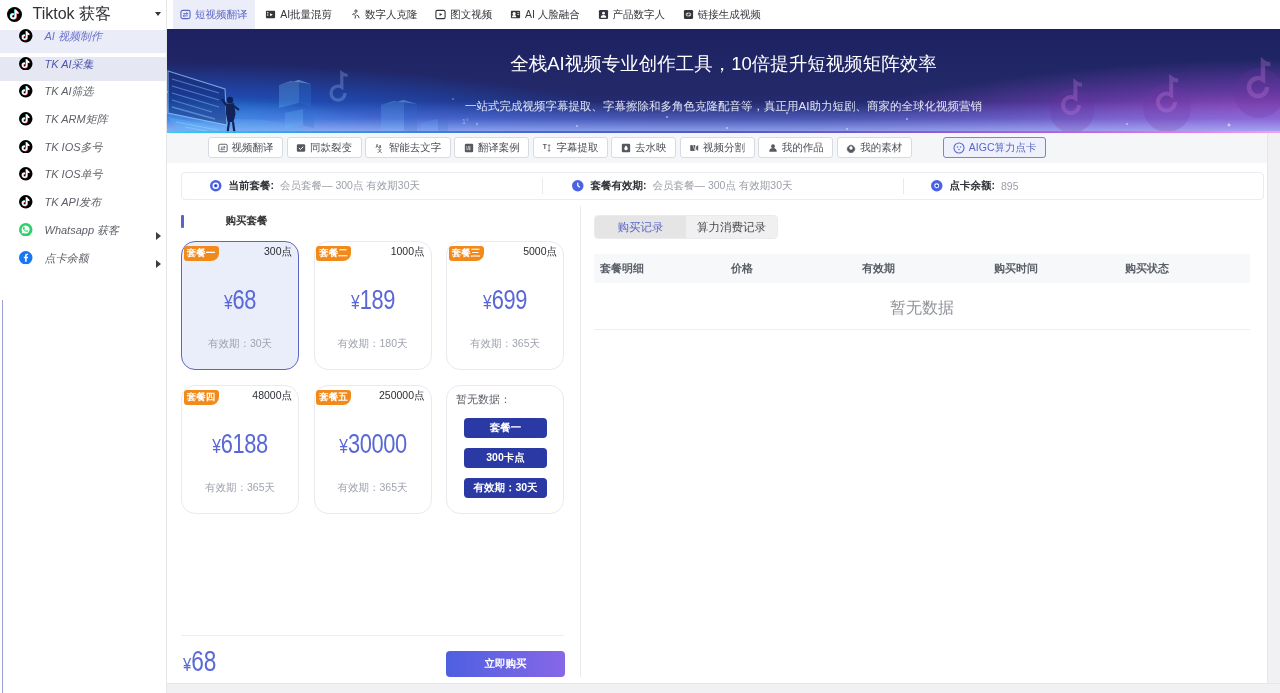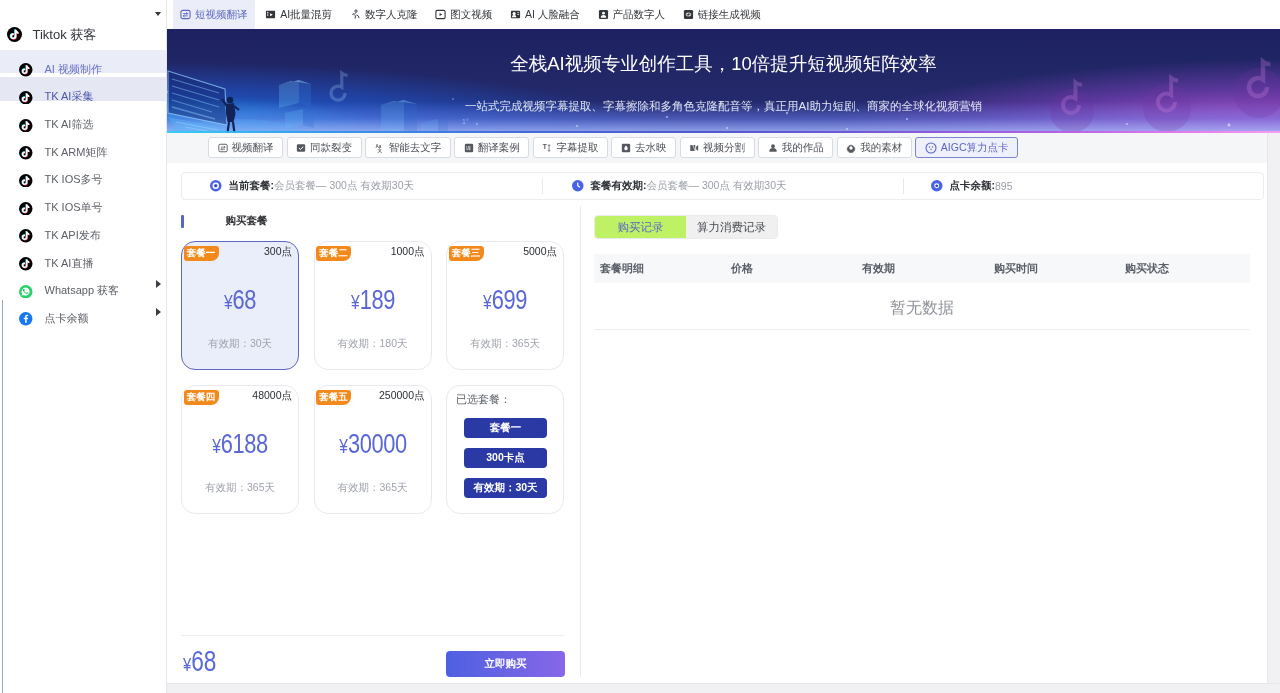--- a/index.html
+++ b/index.html
@@ -2,25 +2,25 @@
 <html><head><meta charset="utf-8">
 <style>
 *{margin:0;padding:0;box-sizing:border-box;}
 html,body{width:1280px;height:693px;overflow:hidden;background:#fff;
  font-family:"Liberation Sans",sans-serif;-webkit-font-smoothing:antialiased;}
 .abs{position:absolute;}
 #app{position:relative;width:1280px;height:693px;}
 
 
 #side{position:absolute;left:0;top:0;width:167px;height:693px;background:#fff;border-right:1px solid #e4e6ea;z-index:5;}
-#side .hdr{height:29px;display:flex;align-items:center;font-size:13px;color:#303338;margin-top:20px;}
+#side .hdr{height:29px;display:flex;align-items:center;font-size:16px;color:#303338;}
 #side .hdr .tklogo{margin-left:7px;}
 #side .hdr .t{margin-left:10.5px;}
 #side .hdr .caret{position:absolute;left:155px;top:12px;width:0;height:0;border-left:3.8px solid transparent;border-right:3.8px solid transparent;border-top:4.8px solid #33363b;}
-.mi{height:27.7px;display:flex;align-items:flex-end;font-size:11px;color:#5d6066;position:relative;}
+.mi{height:27.7px;display:flex;align-items:flex-start;font-size:11px;color:#5d6066;position:relative;font-style:italic;}
 .mi .ic{margin-left:19px;}
 .mi .t{margin-left:12px;}
 .mi.h1{color:#6770c8;} .mi.h1:before{content:"";position:absolute;left:0;top:0.5px;width:100%;height:23.5px;background:#eaecf8;z-index:-1;}
 .mi.h2{color:#4b55b0;} .mi.h2:before{content:"";position:absolute;left:0;top:0.5px;width:100%;height:23.5px;background:#e5e7f2;z-index:-1;}
 .mi .arr{position:absolute;left:156px;top:9.5px;width:0;height:0;border-top:4.5px solid transparent;border-bottom:4.5px solid transparent;border-left:5.5px solid #3c3f44;}
 #leftline{position:absolute;left:2px;top:300px;width:1px;height:393px;background:#99a2d2;z-index:6;}
 
 
 #main{position:absolute;left:167px;top:0;width:1113px;height:693px;}
 
@@ -42,28 +42,28 @@
 #hero .t1{position:absolute;left:0;width:100%;top:22px;text-align:center;color:#fff;font-size:18.5px;font-weight:500;}
 #hero .t2{position:absolute;left:0;width:100%;top:70px;text-align:center;color:rgba(240,244,255,.92);font-size:11.5px;}
 #hero .bstrip{position:absolute;left:0;bottom:0;width:100%;height:2.5px;
 background:linear-gradient(90deg,#30d0f5 0%,#2e96ea 14%,#3e63d6 32%,#4a52c8 48%,#6e50d2 62%,#b65be2 80%,#f07aec 93%,#ff9ef2 100%);opacity:.9;}
 
 
 #strip{position:absolute;left:0;top:133px;width:1113px;height:30px;background:#f5f6f8;}
 #btnrow{position:absolute;left:3px;top:137px;display:flex;gap:3.6px;padding-left:38px;}
 .tb{height:21px;background:#fff;border:1px solid #d8dbe1;border-radius:3px;display:flex;align-items:center;font-size:10.5px;color:#4c4f56;padding:0 8.5px;white-space:nowrap;}
 .tb .i{margin-right:4px;display:flex;}
-.tb.on{background:#eef0fb;border-color:#7a84cf;color:#5b66c3;}
+.tb.on{background:#eef0fb;border-color:#7a84cf;color:#5b66c3;margin-left:28px;}
 
 
 #content{position:absolute;left:0;top:163px;width:1113px;height:520px;background:#fff;}
 #infobar{position:absolute;left:14px;top:9px;width:1083px;height:28px;background:#fff;border:1px solid #ebecf0;border-radius:4px;font-size:10.5px;}
 #infobar .seg{position:absolute;top:0;height:26px;display:flex;align-items:center;}
 #infobar .lbl{font-weight:bold;color:#2f3237;margin-left:7px;}
-#infobar .val{color:#9b9fa8;}
+#infobar .val{color:#9b9fa8;margin-left:6px;}
 #infobar .div{position:absolute;top:5px;width:1px;height:16px;background:#e8e9ed;}
 .bico{width:11.5px;height:11.5px;flex:0 0 auto;display:flex;}
 
 
 #sectitle{position:absolute;left:14px;top:51px;display:flex;align-items:center;}
 #sectitle .bar{width:2.5px;height:13px;background:#5866c6;border-radius:1px;}
 #sectitle .t{margin-left:6px;font-size:10.5px;font-weight:bold;color:#303134;padding-left:36px;}
 
 
 #vline{position:absolute;left:412.5px;top:43px;width:1px;height:471px;background:#e8eaee;}
@@ -83,21 +83,21 @@
 
 #lf-div{position:absolute;left:14px;top:472px;width:383px;height:1px;background:#ededf1;}
 #footprice{position:absolute;left:16px;top:482px;color:#5a6ad8;transform:scaleX(.78);transform-origin:left;}
 #footprice .y{font-size:19px;}
 #footprice .n{font-size:29px;}
 #buybtn{position:absolute;left:279px;top:487.5px;width:119px;height:26px;border-radius:4px;background:linear-gradient(90deg,#4d60e0,#8767e8);color:#fff;font-size:10.5px;font-weight:bold;display:flex;align-items:center;justify-content:center;}
 
 
 #rtabs{position:absolute;left:427px;top:52px;display:flex;height:24px;border:1px solid #ebebee;border-radius:4px;overflow:hidden;}
 #rtabs .rt{width:91px;display:flex;align-items:center;justify-content:center;font-size:11.5px;}
-#rtabs .rt.on{background:#bef264;color:#5a66c8;}
+#rtabs .rt.on{background:#e5e5e5;color:#5a66c8;}
 #rtabs .rt.off{background:#f0f0f1;color:#45484e;}
 #thead{position:absolute;left:427px;top:90.5px;width:656px;height:29px;background:#f7f8fa;display:flex;align-items:center;font-size:11px;font-weight:bold;color:#5a5e66;}
 #thead div{padding-left:6px;}
 #nodata{position:absolute;left:427px;top:135px;width:656px;text-align:center;font-size:16px;color:#909399;}
 #tbline{position:absolute;left:427px;top:166px;width:656px;height:1px;background:#ebeef2;}
 
 
 #sbr{position:absolute;left:1267px;top:133px;width:13px;height:560px;background:#f1f1f3;border-left:1px solid #e6e6e9;z-index:7;}
 #sbb{position:absolute;left:167px;top:683px;width:1113px;height:10px;background:#f1f1f3;border-top:1px solid #e6e6e9;z-index:7;}
 </style></head>
@@ -355,21 +355,21 @@
       <div class="price"><span class="y">¥</span><span class="n">6188</span></div>
       <div class="valid">有效期：365天</div>
     </div>
     <div class="card" style="left:146.5px;top:222px;">
       <div class="badge">套餐五</div>
           <div class="pts">250000点</div>
       <div class="price"><span class="y">¥</span><span class="n">30000</span></div>
       <div class="valid">有效期：365天</div>
     </div>
     <div class="card selcard" style="left:279px;top:222px;">
-      <div class="st">已选套餐：</div>
+      <div class="st">暂无数据：</div>
       <div class="dbtn" style="top:32px">套餐一</div>
       <div class="dbtn" style="top:62px">300卡点</div>
       <div class="dbtn" style="top:92px">有效期：30天</div>
     </div>
 
     <div id="lf-div"></div>
     <div id="footprice"><span class="y">¥</span><span class="n">68</span></div>
     <div id="buybtn">立即购买</div>
 
     <div id="rtabs">
@@ -433,26 +433,20 @@
         <span class="t">TK IOS单号</span>
       </div>
   <div class="mi">
         <svg class="ic" width="13.5" height="13.5" viewBox="0 0 24 24">
           <use href="#tiktok"></use>
         </svg>
         <span class="t">TK API发布</span>
       </div>
   <div class="mi">
         <svg class="ic" width="13.5" height="13.5" viewBox="0 0 24 24">
-          <use href="#tiktok"></use>
-        </svg>
-        <span class="t">TK AI直播</span>
-      </div>
-  <div class="mi">
-        <svg class="ic" width="13.5" height="13.5" viewBox="0 0 24 24">
           <use href="#wa"></use>
         </svg>
         <span class="t">Whatsapp 获客</span>
         <span class="arr"></span>
       </div>
   <div class="mi">
         <svg class="ic" width="13.5" height="13.5" viewBox="0 0 24 24">
           <use href="#fb"></use>
         </svg>
         <span class="t">点卡余额</span>

